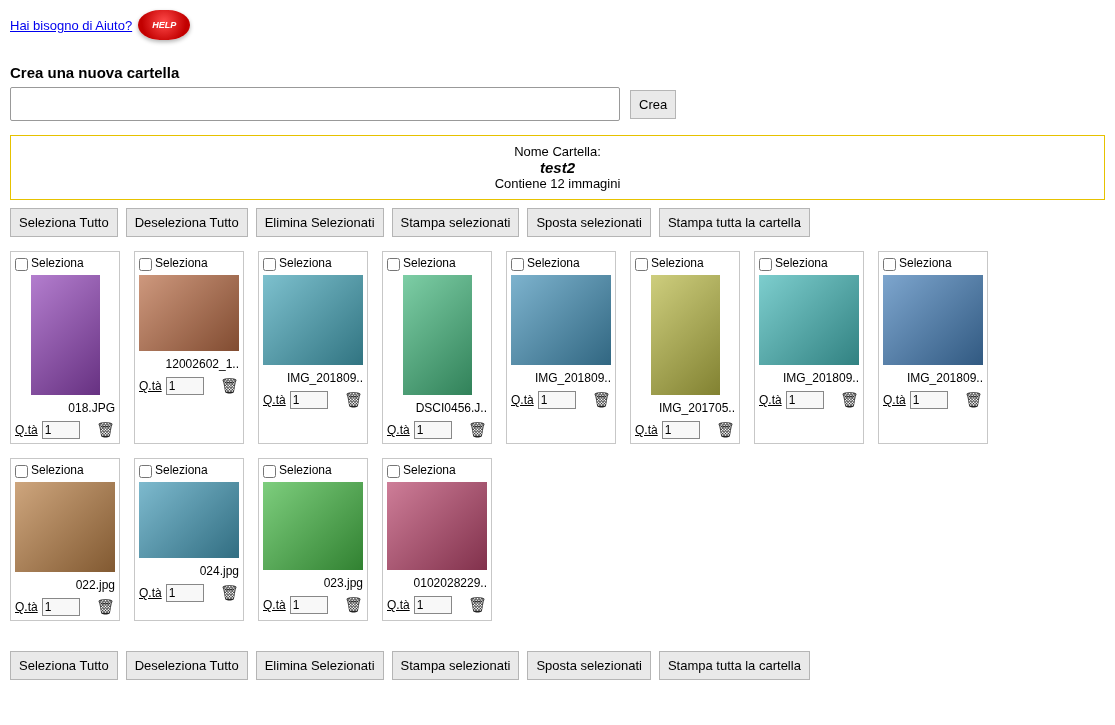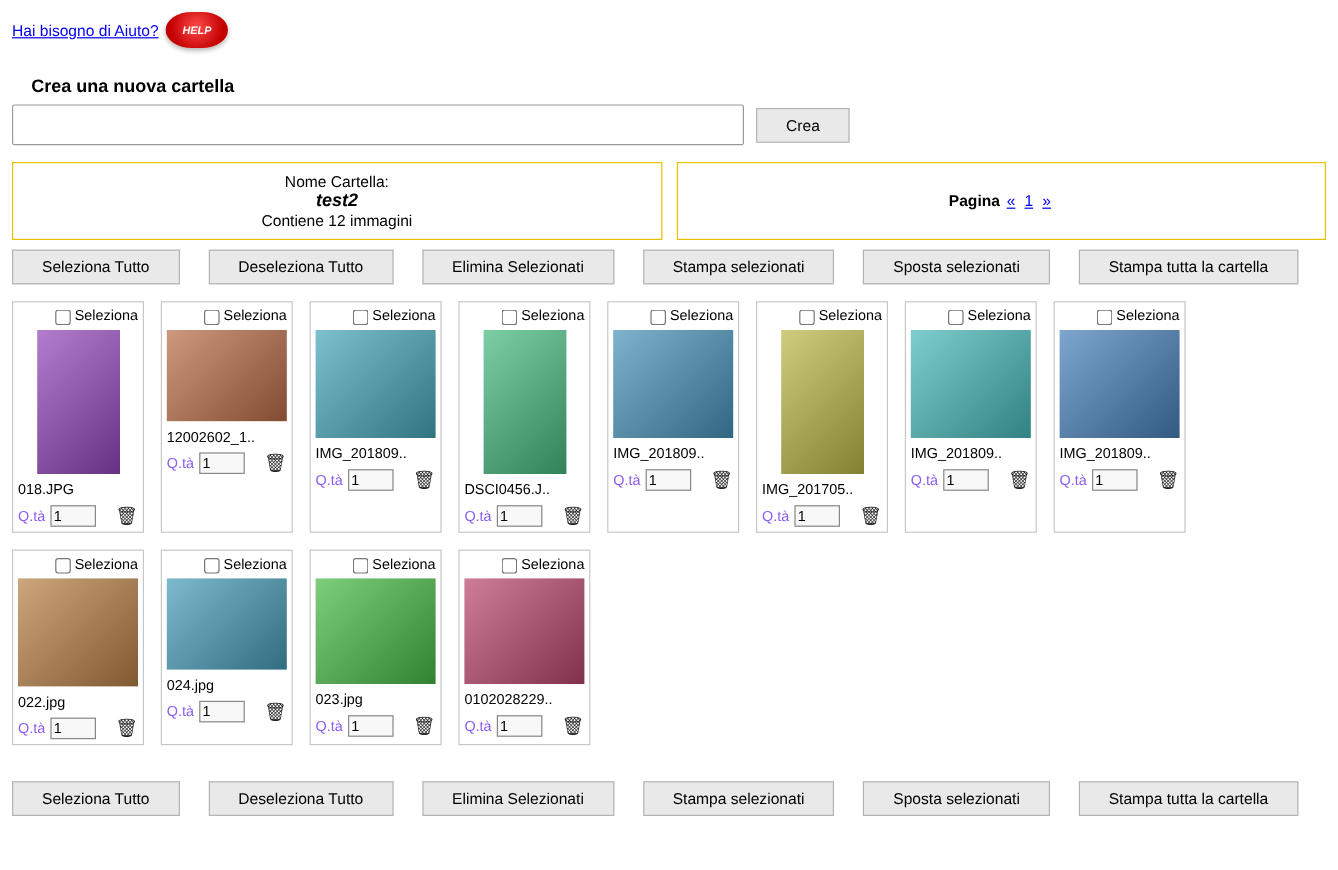--- a/index.html
+++ b/index.html
@@ -1,42 +1,42 @@
 <!DOCTYPE html>
 <html><head>
 <meta charset="utf-8">
 <style>
   * { box-sizing: border-box; }
   body { font-family: Arial, Helvetica, sans-serif; font-size: 13px; color:#000; margin:0; padding:10px; background:#fff; width:1115px; }
   .help-row { display:flex; align-items:center; gap:6px; margin-bottom:24px; }
   .help-link { color:#0000ee; text-decoration:underline; font-size:13px; cursor:pointer; }
   .help-badge { width:52px; height:30px; background:radial-gradient(circle at 50% 40%, #ff4a4a 0%, #c20000 70%); border-radius:50%/60%; display:flex; align-items:center; justify-content:center; color:#fff; font-weight:bold; font-size:9px; font-style:italic; box-shadow:0 2px 4px rgba(0,0,0,0.3);text-align:right; }
-  .create-title { font-weight:bold; font-size:15px; margin:6px 16px; }
+  .create-title { font-weight:bold; font-size:15px; margin:6px 0; }
   .create-row { display:flex; gap:10px; align-items:center; margin-bottom:14px; }
   .folder-input { width:610px; height:34px; border:1px solid #999; border-radius:2px; padding:0 6px; font-size:14px; }
-  .btn { background:#e9e9e9; border:1px solid #b5b5b5; padding:6px 24px; font-size:13px; cursor:pointer; font-family:inherit; }
+  .btn { background:#e9e9e9; border:1px solid #b5b5b5; padding:6px 8px; font-size:13px; cursor:pointer; font-family:inherit; }
   .info-row { display:flex; gap:12px; margin-bottom:8px; }
   .info-box { border:1px solid #e6c200; background:#fff; flex:1; padding:8px 6px; text-align:center; font-size:13px; display:flex; flex-direction:column; justify-content:center; align-items:center; min-height:54px; }
   .info-box .label { font-size:13px; }
   .info-box .value { font-weight:bold; font-style:italic; font-size:15px; }
   .upload-btn { background:linear-gradient(#ffe24a,#ffb400); border:1px solid #8a6b00; border-radius:3px; padding:6px 14px; font-style:italic; font-weight:bold; color:#8a5a00; font-size:15px; cursor:pointer; box-shadow:1px 1px 2px rgba(0,0,0,0.3); }
   .sel-count { display:flex; align-items:center; gap:6px; justify-content:center; }
   .refresh-btn { width:22px; height:22px; border:1px solid #999; background:#f0f0f0; border-radius:3px; display:inline-flex; align-items:center; justify-content:center; cursor:pointer; font-size:12px; }
   .select-pp { border:1px solid #888; background:#fff; font-size:13px; padding:1px 2px; }
   .page-link { color:#0000ee; text-decoration:underline; cursor:pointer; margin:0 2px; }
-  .toolbar { display:flex; gap:24px; margin-bottom:14px; flex-wrap:wrap; }
+  .toolbar { display:flex; gap:8px; margin-bottom:14px; flex-wrap:wrap; }
   .grid { display:flex; flex-wrap:wrap; gap:14px; margin-bottom:30px; }
   .card { border:1px solid #c7c7c7; width:110px; padding:4px 4px 2px 4px; position:relative; background:#fff; }
-  .card-top { display:flex; align-items:flex-start; gap:3px; font-size:12px; margin-bottom:4px;justify-content:flex-end; }
+  .card-top { display:flex; align-items:flex-start; gap:3px; font-size:12px; margin-bottom:4px; }
   .card-top input[type=checkbox]{ margin:2px 0 0 0; }
   .thumb { width:100%; display:flex; justify-content:center; }
   .thumb-inner { background:linear-gradient(135deg,#8899aa,#556677); display:flex; align-items:center; justify-content:center; color:#fff; font-size:10px; overflow:hidden; }
-  .fname { text-align:left; font-size:12px; margin:6px 0 4px 0; white-space:nowrap; overflow:hidden; text-overflow:ellipsis; }
+  .fname { text-align:right; font-size:12px; margin:6px 0 4px 0; white-space:nowrap; overflow:hidden; text-overflow:ellipsis; }
   .qty-row { display:flex; align-items:center; gap:4px; font-size:12px; height:22px; }
-  .qty-label { color:#8b5cf6; cursor:pointer; }
+  .qty-label { color:#000000; text-decoration:underline; cursor:pointer; }
   .qty-input { width:38px; height:18px; border:1px solid #888; font-size:12px; padding:0 2px; background:#f8f8f8; }
   .trash { margin-left:auto; cursor:pointer; font-size:15px; color:#222; }
 </style>
 </head>
 <body>
 
 <div class="help-row">
   <a class="help-link">Hai bisogno di Aiuto?</a>
   <div class="help-badge">HELP</div>
 </div>
@@ -45,28 +45,20 @@
 <div class="create-row">
   <input class="folder-input" type="text" value="" style="">
   <button class="btn">Crea</button>
 </div>
 
 <div class="info-row">
   <div class="info-box">
     <div class="label">Nome Cartella:</div>
     <div class="value">test2</div>
     <div class="label">Contiene 12 immagini</div>
-  </div>
-  <div class="info-box">
-    <div>
-      <b>Pagina</b>
-      <a class="page-link">«</a>
-      <a class="page-link">1</a>
-      <a class="page-link">»</a>
-    </div>
   </div>
 </div>
 
 <div class="toolbar">
   <button class="btn">Seleziona Tutto</button>
   <button class="btn">Deseleziona Tutto</button>
   <button class="btn">Elimina Selezionati</button>
   <button class="btn">Stampa selezionati</button>
   <button class="btn">Sposta selezionati</button>
   <button class="btn">Stampa tutta la cartella</button>

